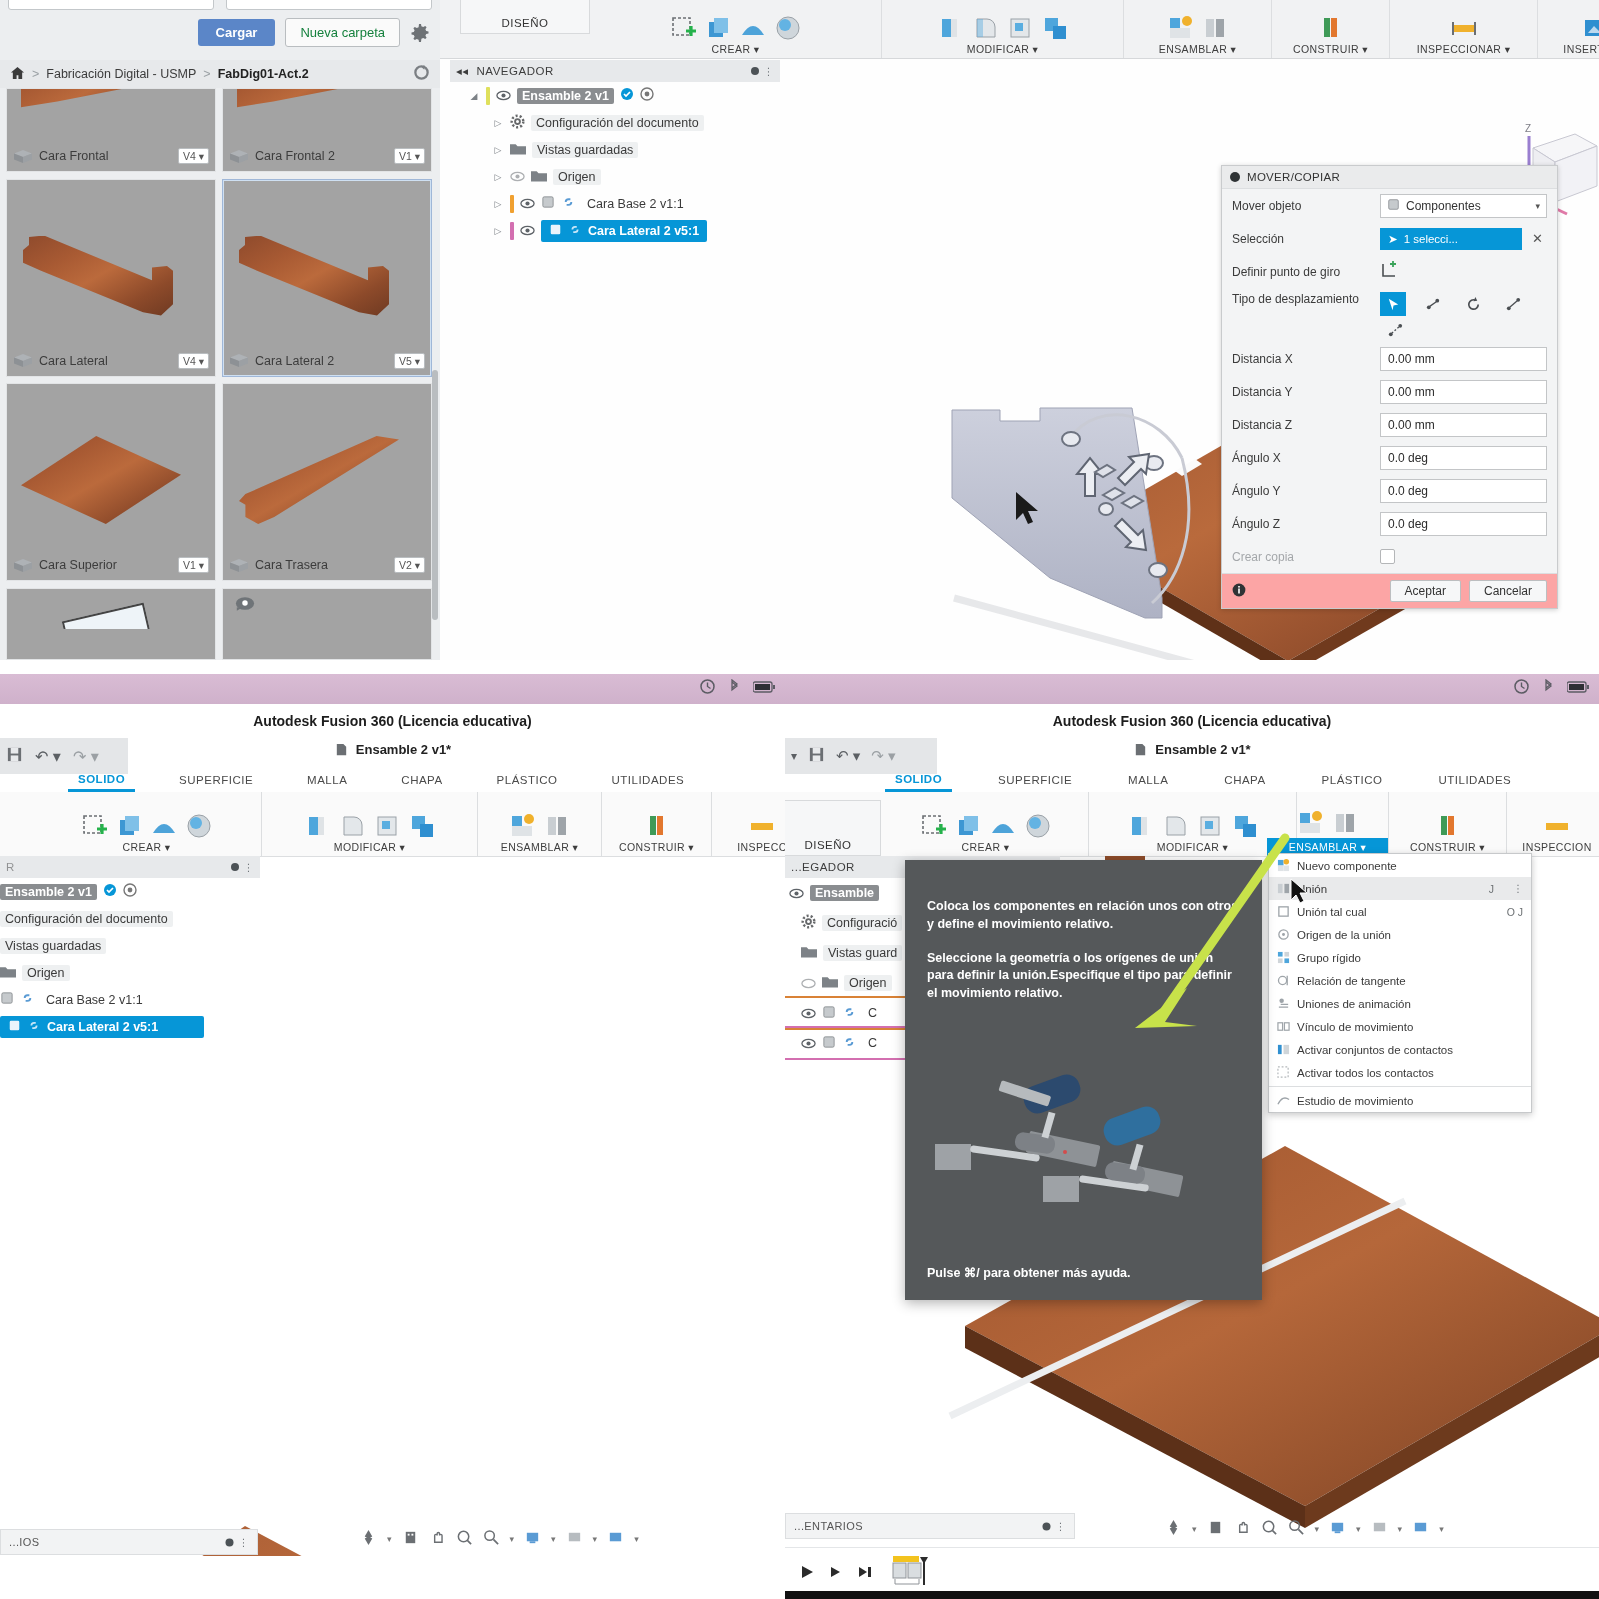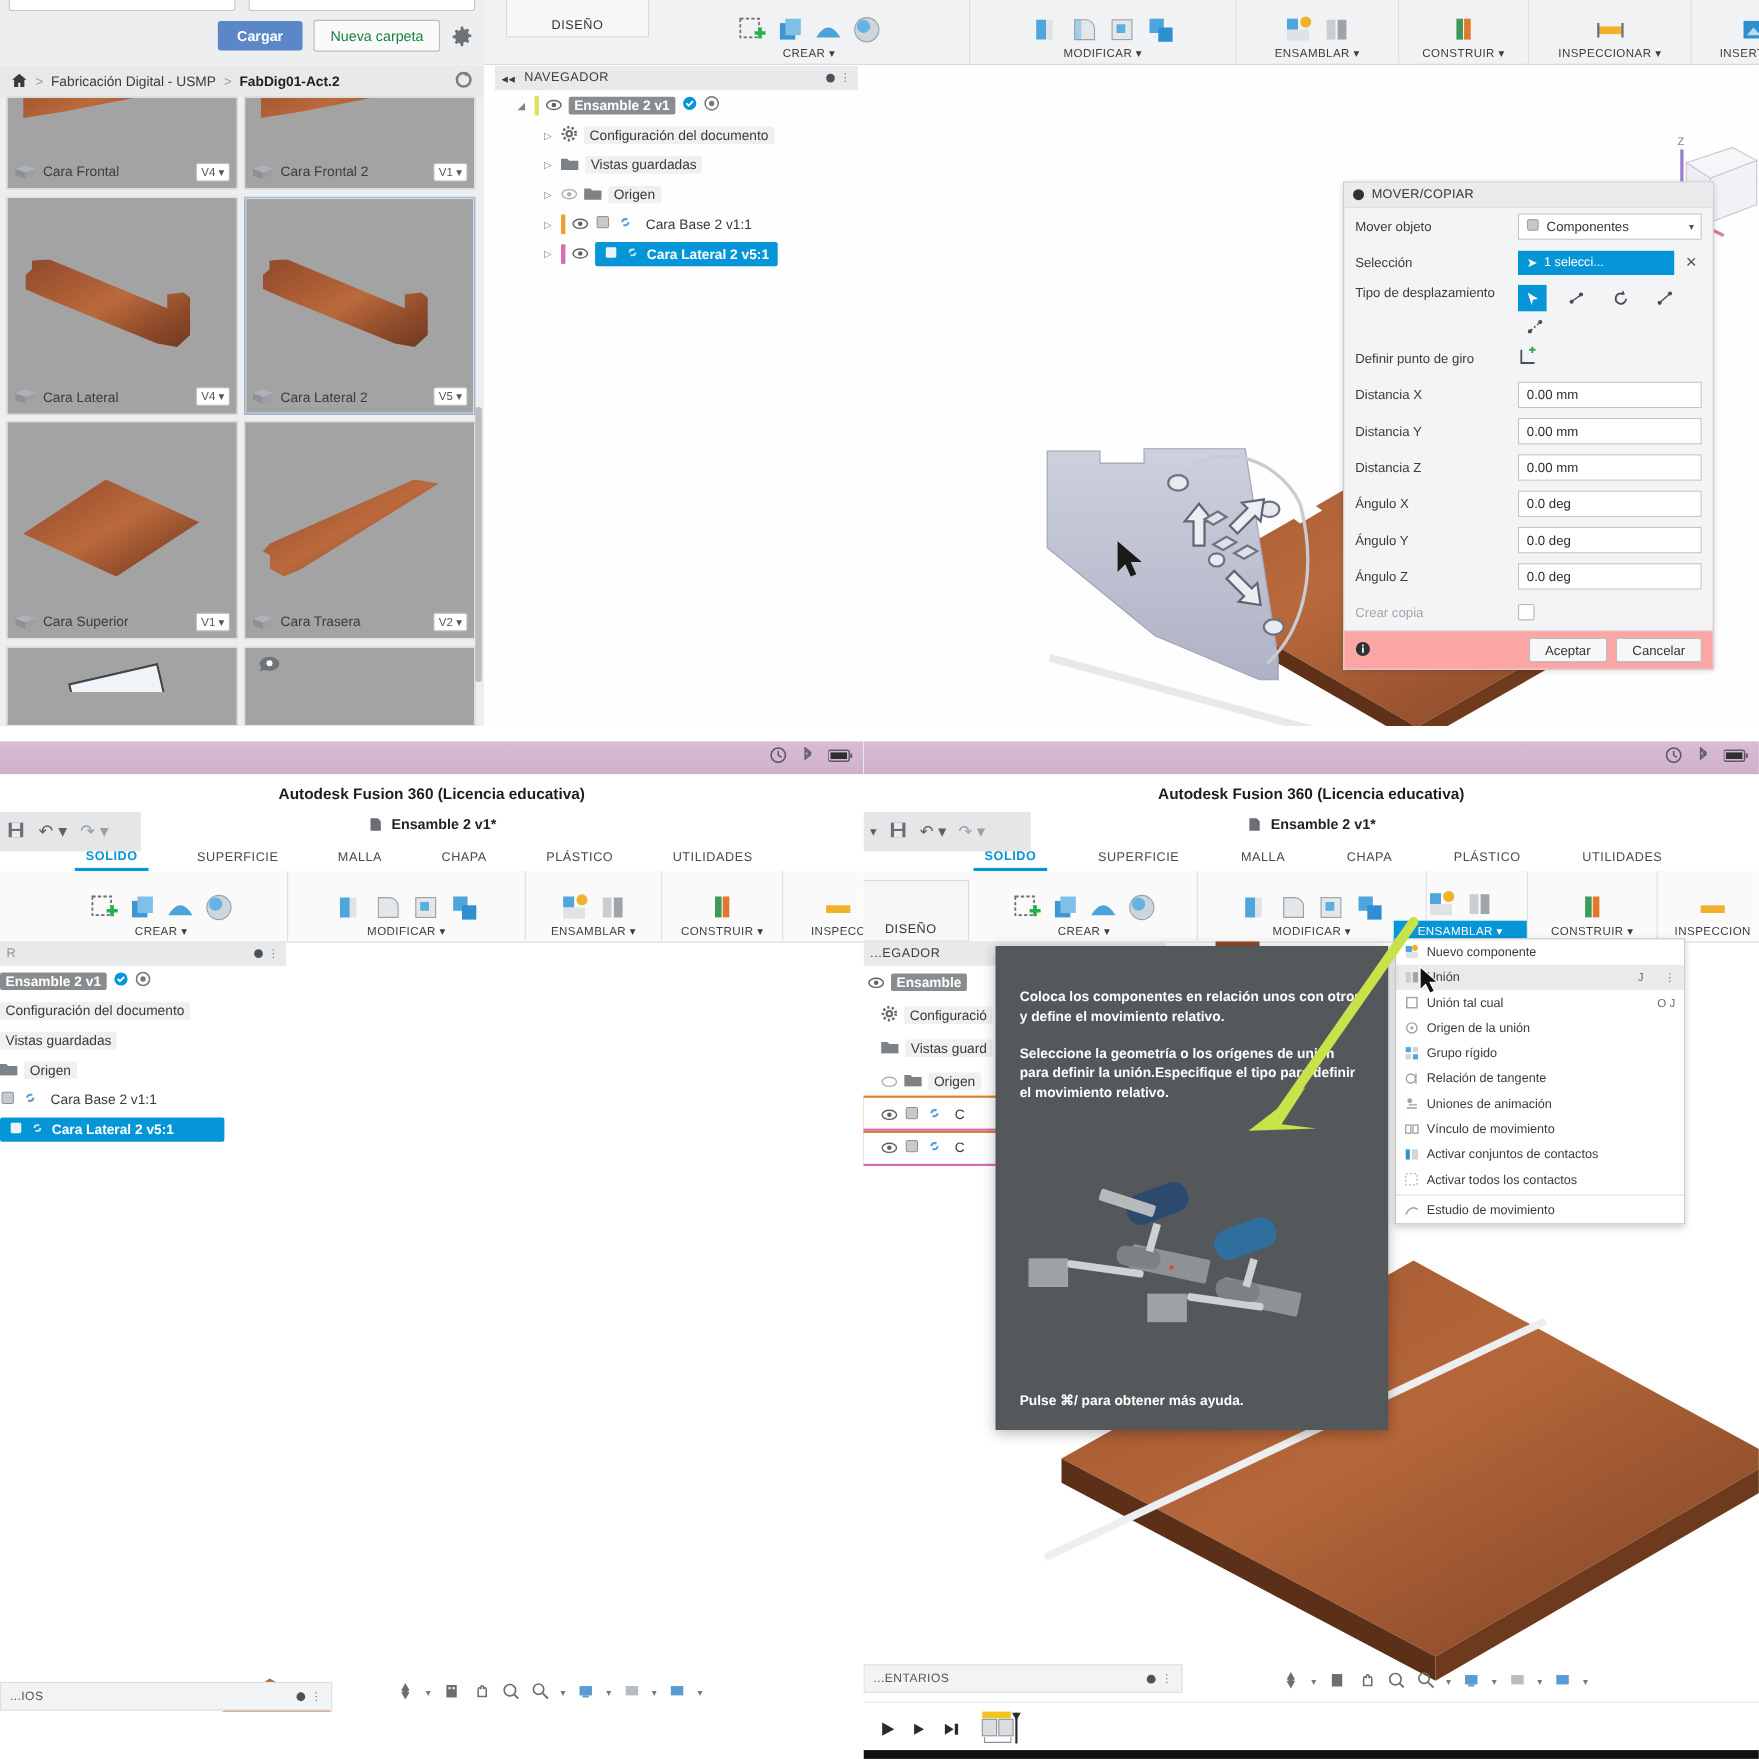--- a/index.html
+++ b/index.html
@@ -93,21 +93,21 @@
   .qat{position:absolute;left:0;top:78px;width:785px;height:36px;background:#fff;}
   .qatleft{position:absolute;left:0;top:0;height:36px;width:128px;background:#e4e6e8;display:flex;align-items:center;gap:12px;padding-left:6px;box-sizing:border-box;}
   .doctab{position:absolute;left:0;right:0;top:4px;display:flex;justify-content:center;gap:7px;font-size:13px;color:#222;font-weight:bold;}
   .tabsrow{position:absolute;left:0;top:106px;width:785px;height:28px;display:flex;align-items:center;gap:0;}
   .wtab{font-size:11.5px;letter-spacing:.5px;color:#4a4a4a;padding:4px 10px;}
   .wtab.act{color:#0696d7;font-weight:bold;border-bottom:3px solid #0696d7;text-align:center;}
   .ribbon2{position:absolute;left:0;top:132px;width:785px;height:64px;background:#fafafa;border-bottom:1px solid #dcdee0;}
   .nav3{position:absolute;left:0;top:196px;width:260px;}
   .view3{position:absolute;left:0;top:196px;width:785px;height:700px;}
   .statusbar{position:absolute;left:0;bottom:40px;width:785px;height:30px;}
-  .stleft{position:absolute;left:0;top:0;width:302px;height:26px;background:#f2f3f4;border:1px solid #dcdee0;
+  .stleft{position:absolute;left:0;top:0;width:258px;height:26px;background:#f2f3f4;border:1px solid #dcdee0;
           display:flex;align-items:center;padding:0 8px;box-sizing:border-box;font-size:11px;color:#555;letter-spacing:.4px;}
   .stright{position:absolute;left:360px;top:0;display:flex;align-items:center;gap:10px;}
 
   
   #q4{left:785px;top:660px;width:814px;height:939px;background:#fff;}
   .macbar4{position:absolute;left:0;top:14px;width:814px;height:30px;background:linear-gradient(180deg,#d9bcd4,#cfb1cb);}
   .apptitle4{position:absolute;left:0;top:44px;width:814px;height:34px;background:#fff;
              display:flex;align-items:center;justify-content:center;font-size:14px;color:#1d1d1d;font-weight:bold;}
   .menuDrop{position:absolute;left:483px;top:193px;width:262px;background:#fff;border:1px solid #c7c9cb;
             box-shadow:0 2px 7px rgba(0,0,0,.22);}
@@ -597,20 +597,30 @@
       <span class="mclab">Selección</span>
       <span class="mcval">
         <span class="selchip">
           <span>➤</span>
           <span>1 selecci...</span>
         </span>
         <span class="xbtn">✕</span>
       </span>
     </div>
 
+    <div class="mcrow">
+      <span class="mclab">Definir punto de giro</span>
+      <span class="mcval">
+        <span><svg width="18" height="18" viewBox="0 0 18 18">
+              <path d="M3 3v12h12" stroke="#4a4e52" stroke-width="1.6" fill="none"></path>
+              <path d="M10 3h6M13 0v6" stroke="#3aa35a" stroke-width="1.8"></path>
+            </svg></span>
+      </span>
+    </div>
+
     <div class="mcrow" style="align-items:flex-start;padding-top:4px;">
       <span class="mclab">Tipo de desplazamiento</span>
       <span class="mcval" style="flex-direction:column;align-items:flex-start;gap:2px;">
         <span style="display:flex;gap:14px;align-items:center;">
           <span class="tdbtn on">
               <svg width="17" height="17" viewBox="0 0 18 18">
                 <path d="M4 3l10 6-5 1-1 5z" fill="#fff"></path>
               </svg>
             </span>
           <span class="tdbtn">
@@ -636,30 +646,20 @@
         </span>
         <span style="display:flex;padding-left:2px;">
           <span class="tdbtn">
               <svg width="17" height="17" viewBox="0 0 18 18">
                 <circle cx="4" cy="13" r="2" fill="#4a4e52"></circle>
                 <circle cx="14" cy="4" r="2" fill="#4a4e52"></circle>
                 <path d="M5 12l8-7" stroke="#4a4e52" stroke-width="1.4" stroke-dasharray="2 2"></path>
               </svg>
             </span>
         </span>
-      </span>
-    </div>
-
-    <div class="mcrow">
-      <span class="mclab">Definir punto de giro</span>
-      <span class="mcval">
-        <span><svg width="18" height="18" viewBox="0 0 18 18">
-              <path d="M3 3v12h12" stroke="#4a4e52" stroke-width="1.6" fill="none"></path>
-              <path d="M10 3h6M13 0v6" stroke="#3aa35a" stroke-width="1.8"></path>
-            </svg></span>
       </span>
     </div>
 
     <div class="mcrow">
       <span class="mclab">Distancia X</span>
       <span class="mcval">
           <span class="mcinput">0.00 mm</span>
         </span>
     </div>
     <div class="mcrow">

